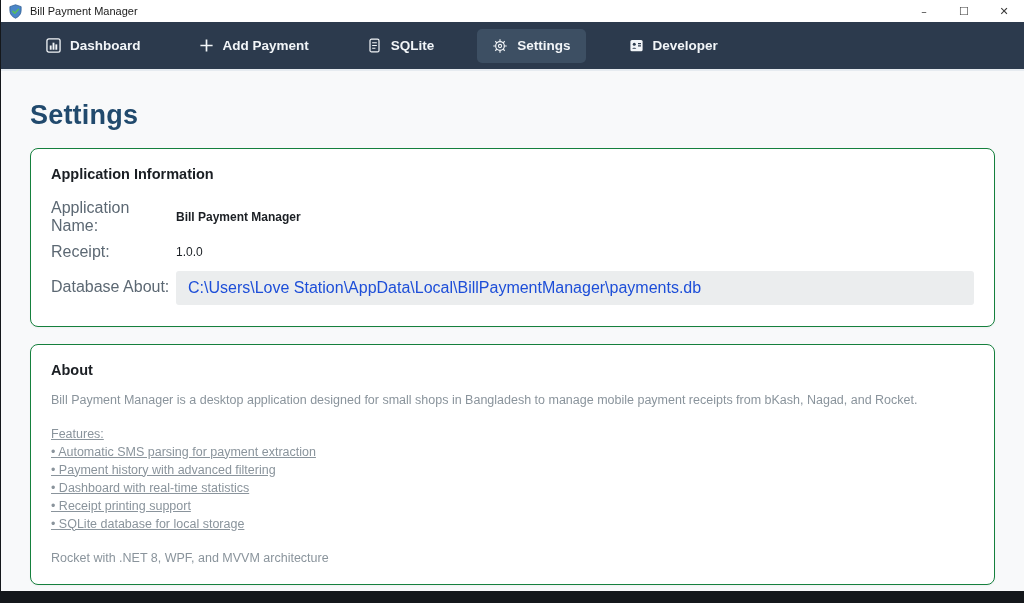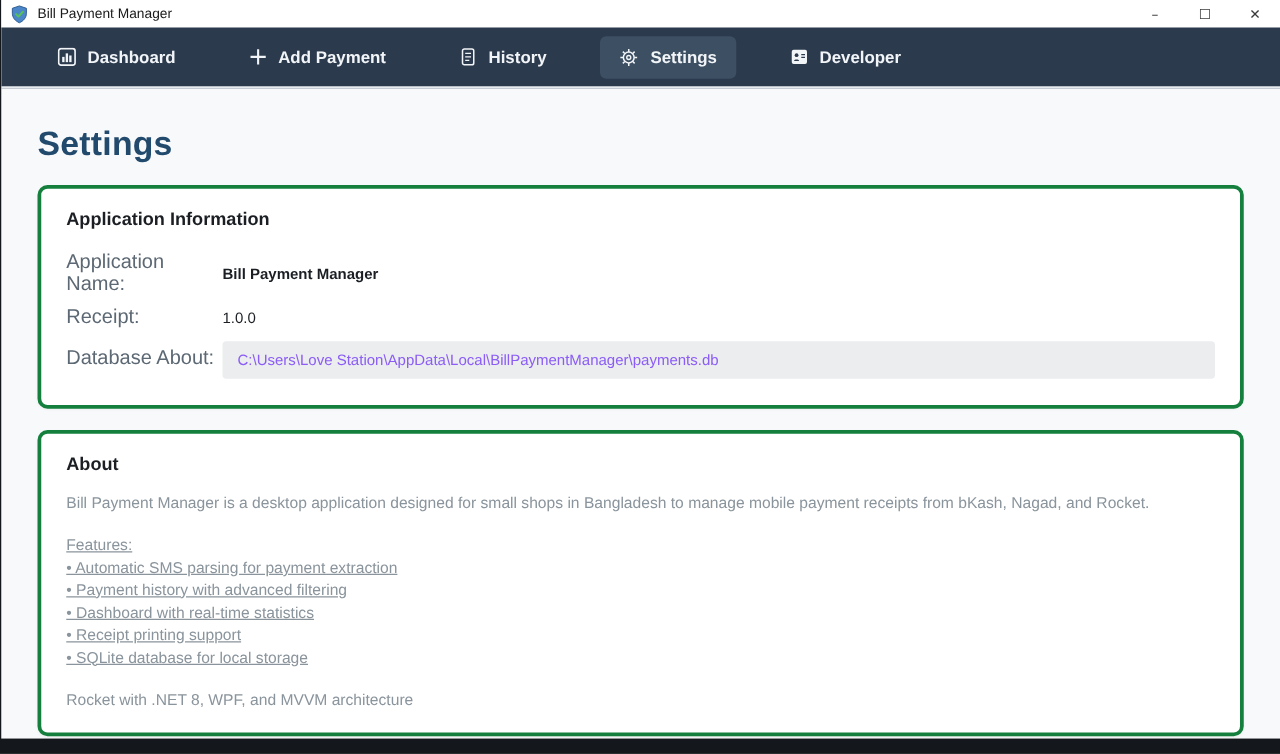--- a/index.html
+++ b/index.html
@@ -38,31 +38,31 @@
   }
   .tab.active { background:#3d4f63; }
   .tab svg { display:block; }
   
   .content { height:520px; padding:0 29px; overflow:hidden; }
   .page-title {
     margin-top:29px; font-size:27px; font-weight:bold; color:#214a6d;
     letter-spacing:0.2px;
   }
   .card {
-    background:#ffffff; border:3px solid #15803d; border-radius:8px;
+    background:#ffffff; border:1px solid #15803d; border-radius:8px;
     padding:17px 20px; margin-top:17px; box-shadow:0 1px 2px rgba(0,0,0,0.04);
   }
   .card-title { font-size:14.5px; font-weight:bold; color:#1b1f24; margin-bottom:13px; }
   .info-row { display:grid; grid-template-columns:125px 1fr; align-items:center; padding:4px 0; }
   .info-label { font-size:16px; color:#5c6873; }
   .info-value { font-size:12px; color:#1b1f24; }
   .info-value.bold { font-weight:bold; }
   .path-box {
     background:#ebedee; border-radius:3px; padding:8px 12px;
-    font-size:12px; color:#8b5cf6; margin-top:2px;
+    font-size:16px; color:#1d4ed8; margin-top:2px;
   }
   .about-text { font-size:12.5px; color:#8a949c; line-height:1.45; }
   .about-gap { height:16px; }
   .feature-line { font-size:12.5px; color:#8a949c; line-height:1.2; padding:1.5px 0;text-decoration:underline; }
   .support-card { min-height:110px; }
   .bottom-strip { position:absolute; left:0; bottom:0; width:1024px; height:12px; background:#14171b; }
 </style>
 </head>
 <body>
 
@@ -95,21 +95,21 @@
       <svg width="15" height="15" viewBox="0 0 16 16">
         <path d="M8 1.5 V14.5 M1.5 8 H14.5" stroke="#f2f5f8" stroke-width="1.8"></path>
       </svg>
       <span>Add Payment</span>
     </div>
     <div class="tab">
       <svg width="15" height="15" viewBox="0 0 16 16">
         <rect x="3.2" y="1.2" width="9.6" height="13.6" rx="1.6" fill="none" stroke="#f2f5f8" stroke-width="1.3"></rect>
         <path d="M5.5 5 H10.5 M5.5 8 H10.5 M5.5 11 H9" stroke="#f2f5f8" stroke-width="1.1"></path>
       </svg>
-      <span>History</span>
+      <span>SQLite</span>
     </div>
     <div class="tab active">
       <svg width="16" height="16" viewBox="0 0 20 20">
         <circle cx="10" cy="10" r="5.4" fill="none" stroke="#f2f5f8" stroke-width="1.5"></circle>
         <circle cx="10" cy="10" r="2" fill="none" stroke="#f2f5f8" stroke-width="1.4"></circle>
         <path d="M10 1.6 V4.4 M10 15.6 V18.4 M1.6 10 H4.4 M15.6 10 H18.4 M4.1 4.1 L6 6 M14 14 L15.9 15.9 M15.9 4.1 L14 6 M6 14 L4.1 15.9" stroke="#f2f5f8" stroke-width="1.5"></path>
       </svg>
       <span>Settings</span>
     </div>
     <div class="tab">

